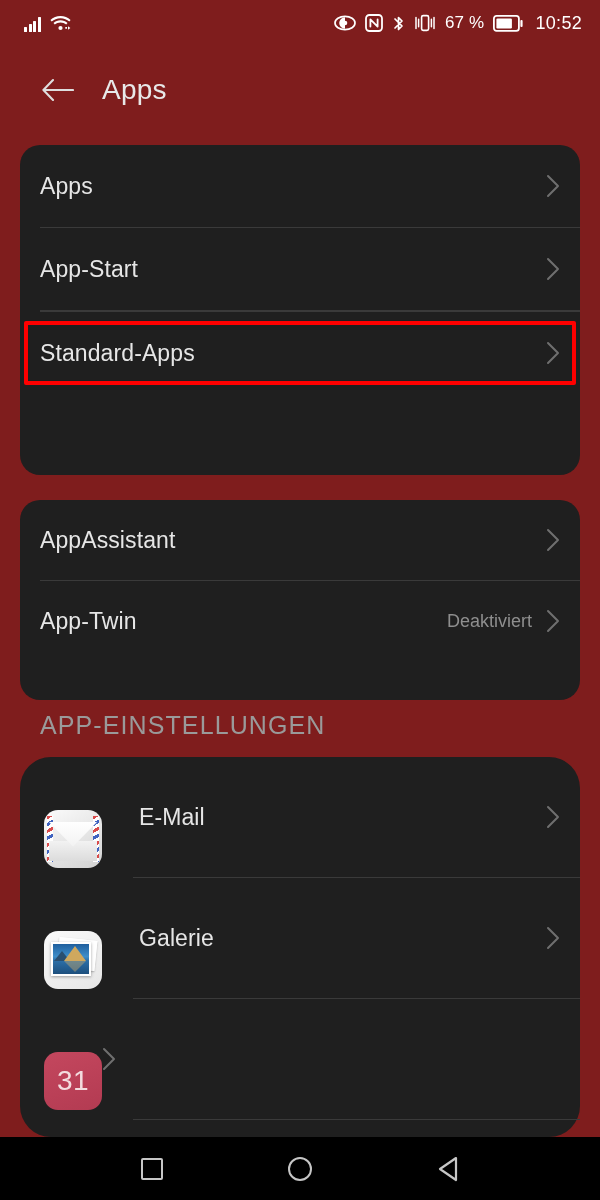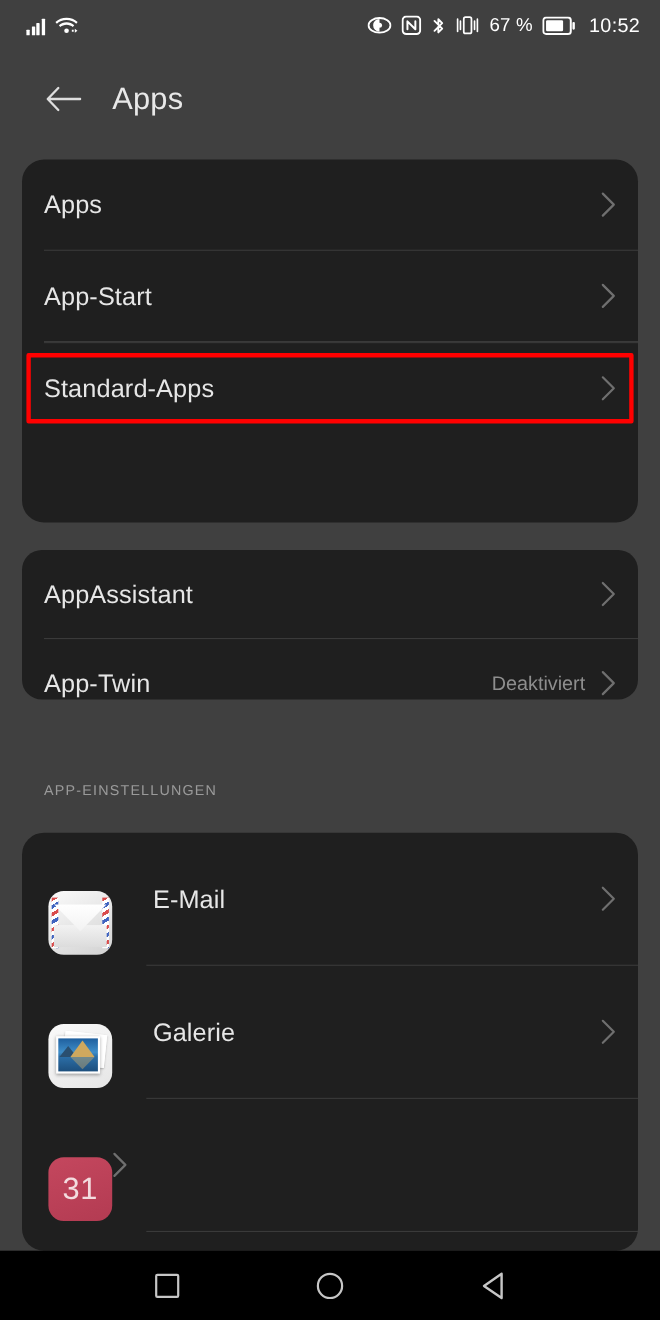--- a/index.html
+++ b/index.html
@@ -2,21 +2,21 @@
 <html><head>
 <meta charset="utf-8">
 <style>
   * { margin:0; padding:0; box-sizing:border-box; }
   html, body {
     width:600px; height:1200px;
     background:#000;
     font-family:"Liberation Sans", sans-serif;
     overflow:hidden;
   }
-  .phone { position:relative; width:600px; height:1200px; background:#404040; }
+  .phone { position:relative; width:600px; height:1200px; background:#7f1d1d; }
 
   
   .statusbar {
     position:absolute; top:0; left:0; width:600px; height:46px;
     display:flex; align-items:center;
     padding:0 18px 0 24px;
     color:#ffffff;
   }
   .sb-left { display:flex; align-items:flex-end; gap:9px; }
   .sb-spacer { flex:1 1 auto; }
@@ -41,22 +41,22 @@
   }
   .back-btn { width:34px; height:30px; display:flex; align-items:center; cursor:pointer; }
   .page-title { font-size:28px; color:#e8e8e8; font-weight:400; letter-spacing:.2px; }
 
   
   .card {
     position:absolute; left:20px; width:560px;
     background:#1f1f1f; border-radius:20px;
   }
   #card-main { top:145px; height:330px; }
-  #card-assist { top:500px; height:136px;border-radius:18px; }
-  #card-apps { top:757px; height:380px; }
+  #card-assist { top:500px; height:200px; }
+  #card-apps { top:757px; height:380px;border-radius:31px; }
 
   .row {
     position:relative; display:flex; align-items:center;
     height:80px; padding:0 20px 0 20px;
     cursor:pointer;
   }
   .row .label {
     font-size:23px; color:#e6e6e6; font-weight:400; letter-spacing:.1px;
     flex:1 1 auto;
   }
@@ -71,21 +71,21 @@
   .divider.inset-icon { margin-left:113px; }
 
   
   #card-main .row { height:82px; }
   #card-assist .row { height:80px; }
   #card-assist { padding-top:0; }
 
   
   .section-label {
     position:absolute; left:40px; top:711px;
-    font-size:13px; letter-spacing:1.1px; color:#9a9a9a;
+    font-size:25px; letter-spacing:1.1px; color:#9a9a9a;
   }
 
   
   .approw {
     position:relative; display:flex; align-items:center;
     height:120px; padding:0 20px 0 24px; cursor:pointer;
   }
   .approw .label {
     font-size:23px; color:#e6e6e6; flex:1 1 auto; margin-left:37px; letter-spacing:.1px;
   }

